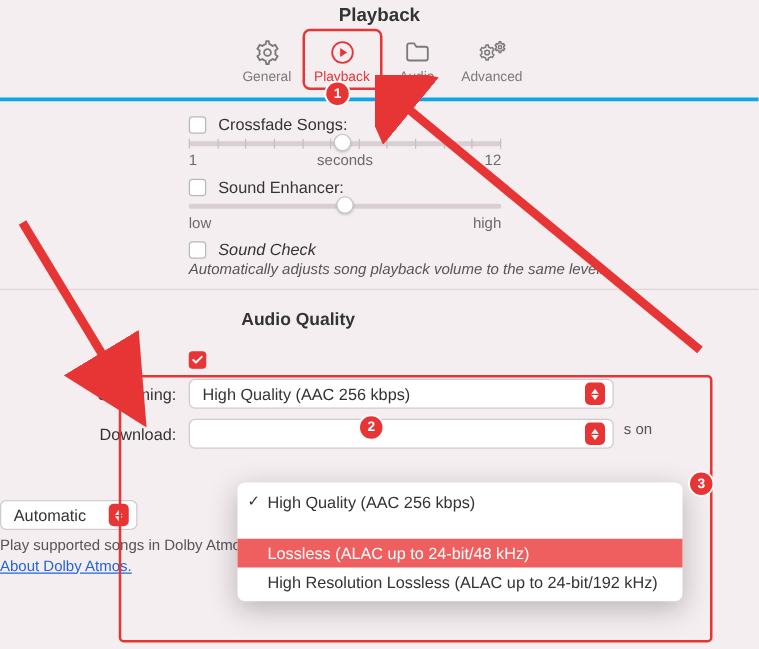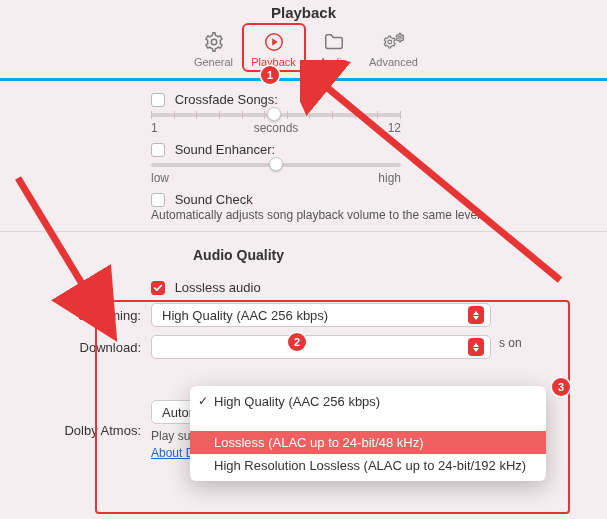--- a/index.html
+++ b/index.html
@@ -299,21 +299,21 @@
       </div>
       <div class="scale-wrap">
         <div class="scale">
           <span>low</span>
           <span>high</span>
         </div>
       </div>
     </div>
   </div>
 
-  <div class="row" style="">
+  <div class="row" style="font-style:italic;">
     <div class="lead"></div>
     <div class="content">
       <span class="cb"></span>
       <span class="clabel">Sound Check</span>
       <div class="hint">Automatically adjusts song playback volume to the same level.</div>
     </div>
   </div>
 
   <div class="divider"></div>
 
@@ -325,21 +325,20 @@
   </div>
 
   <div class="row tight">
     <div class="lead"></div>
     <div class="content">
       <span class="cb checked">
         <svg width="10" height="10" viewBox="0 0 12 12">
             <path d="M2 6l2.5 2.5L10 3" stroke="#fff" stroke-width="2" fill="none" stroke-linecap="round" stroke-linejoin="round"></path>
           </svg>
       </span>
-      <span class="clabel">Lossless audio</span>
     </div>
   </div>
 
   <div class="row">
     <div class="lead">Streaming:</div>
     <div class="content">
       <div class="popup">
         <span class="val">High Quality (AAC 256 kbps)</span>
         <span class="arrows"></span>
       </div>
@@ -351,21 +350,20 @@
     <div class="content" style="display:flex; align-items:flex-start; gap:8px;">
       <div class="popup">
         <span class="val"></span>
         <span class="arrows"></span>
       </div>
       <span class="hint">s on</span>
     </div>
   </div>
 
   <div class="row" style="margin-top:40px;">
-    <div class="lead">Dolby Atmos:</div>
     <div class="content">
       <div class="popup small">
         <span class="val">Automatic</span>
         <span class="arrows"></span>
       </div>
       <div class="hint" style="margin-top:4px;">
         <span>Play supported songs in Dolby Atmos and other Dolby Audio formats.</span><br>
         <span class="link">About Dolby Atmos.</span>
       </div>
     </div>

